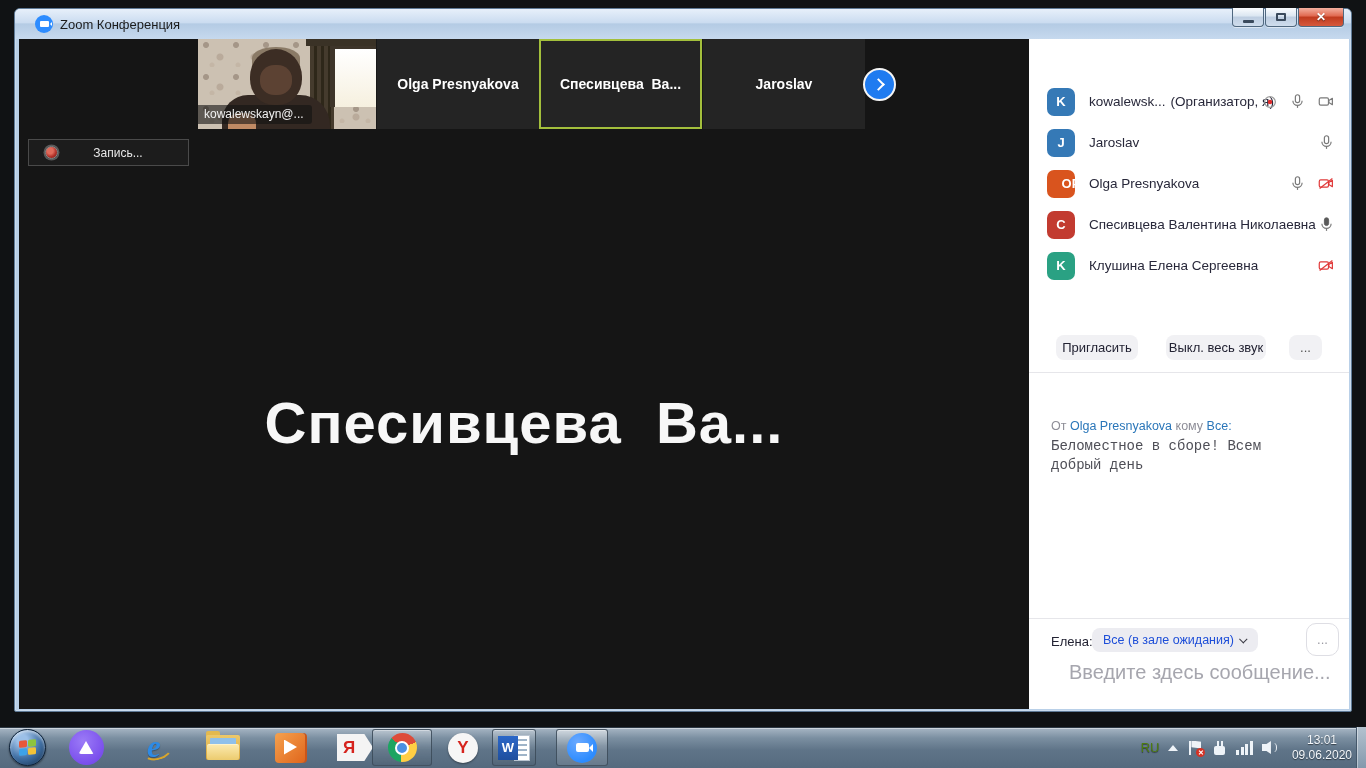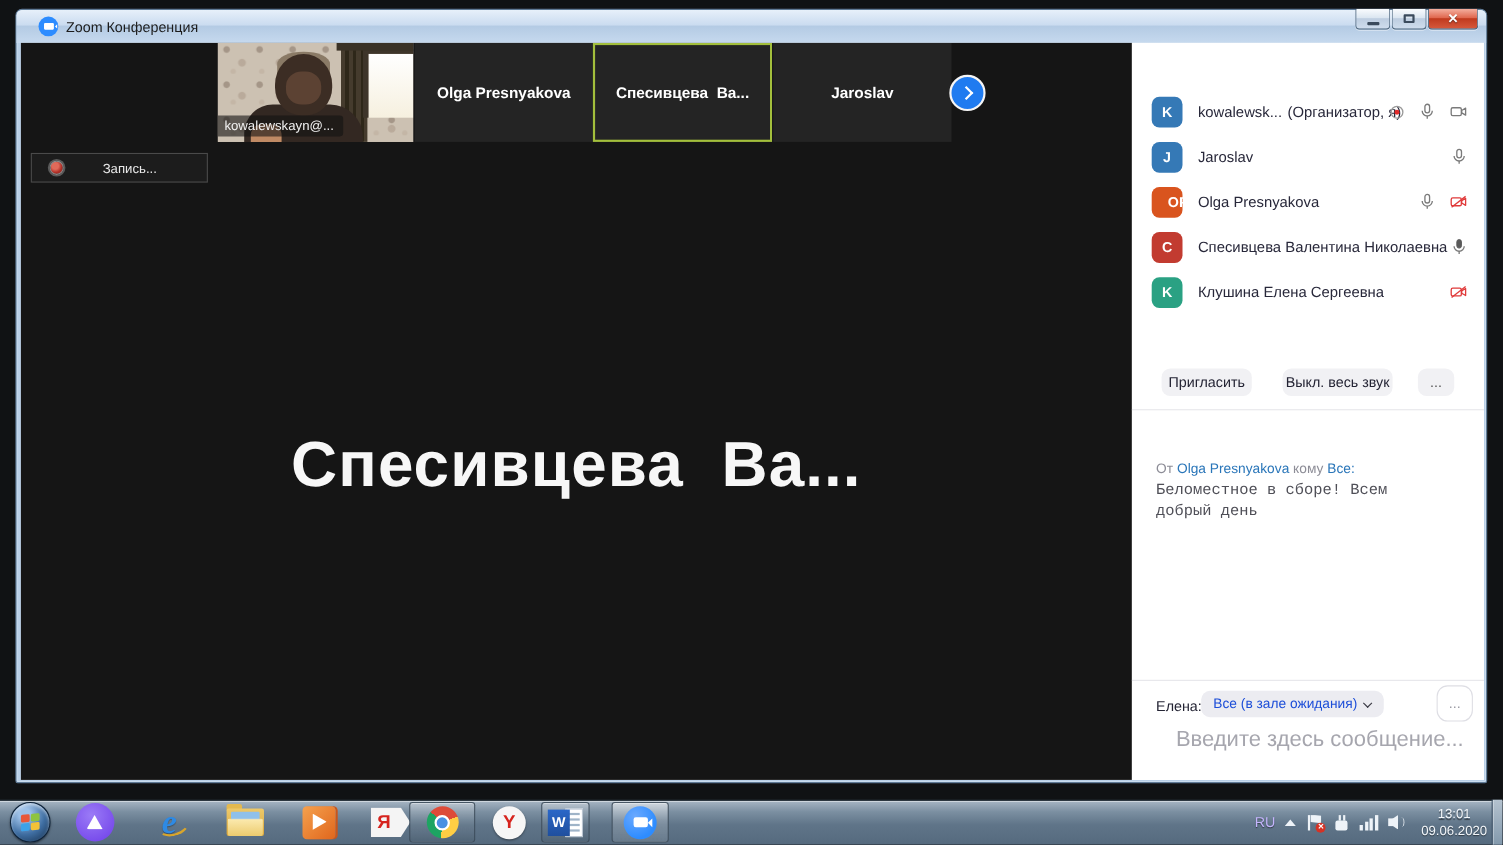--- a/index.html
+++ b/index.html
@@ -172,21 +172,21 @@
   .word .page i { display:block; height:2px; background:#9fb4c8; margin:3px 2px 0; }
   .word .wbox { position:absolute; left:0; top:2px; width:20px; height:24px;
     background:linear-gradient(#2b67c8,#1f4f9e); display:flex; align-items:center; justify-content:center; }
   .word .wbox span { color:#fff; font-weight:bold; font-size:13px; }
   .zoomic { width:30px; height:30px; border-radius:50%;
     background:radial-gradient(circle at 35% 30%, #6aa9ff, #2D8CFF 70%); display:flex; align-items:center; justify-content:center; }
   .zoomic .cam { width:13px; height:9px; background:#fff; border-radius:2px; position:relative; }
   .zoomic .cam::after { content:""; position:absolute; right:-4px; top:0.5px; border:4px solid transparent; border-right-color:#fff; }
 
   .tray { position:absolute; right:14px; top:727px; height:41px; display:flex; align-items:center; gap:9px; }
-  .tray-text { color:#c4b5fd; font-size:13px; text-shadow:0 1px 1px rgba(0,0,0,.5); }
+  .tray-text { color:#4d7c0f; font-size:13px; text-shadow:0 1px 1px rgba(0,0,0,.5); }
   .tri-up { width:0; height:0; border-left:5px solid transparent; border-right:5px solid transparent;
     border-bottom:6px solid #eef3f8; }
   .tflag { position:relative; width:16px; height:16px; }
   .tflag .pole { position:absolute; left:2px; top:1px; width:2px; height:14px; background:#eef3f8; }
   .tflag .cloth { position:absolute; left:4px; top:1px; width:10px; height:8px; background:#eef3f8;
     clip-path:polygon(0 0, 100% 15%, 100% 100%, 0 85%); }
   .tflag .err { position:absolute; right:-2px; bottom:-1px; width:9px; height:9px; border-radius:50%;
     background:#d53225; color:#fff; font-size:7px; line-height:9px; text-align:center; font-weight:bold; }
   .tplug { position:relative; width:15px; height:16px; }
   .tplug .body { position:absolute; left:2px; top:6px; width:11px; height:9px; background:#eef3f8; border-radius:2px; }

